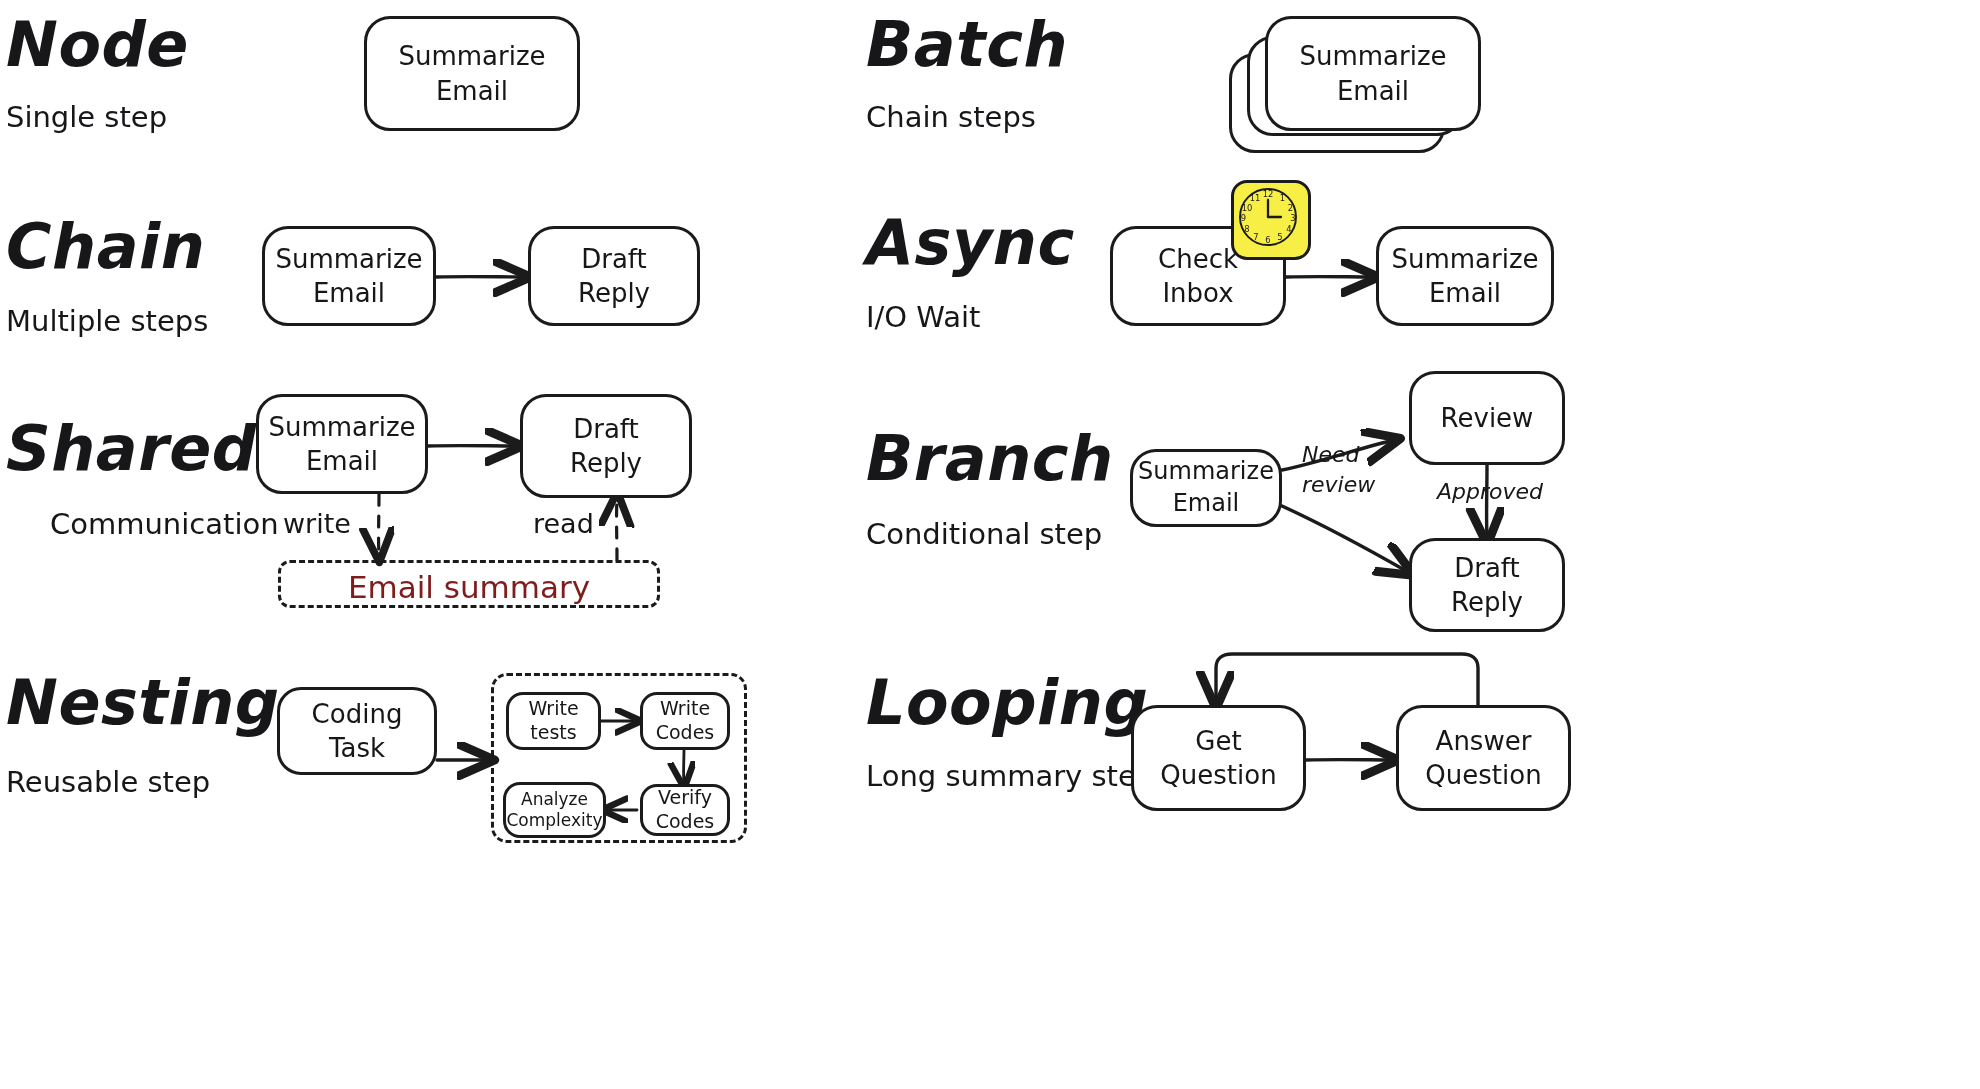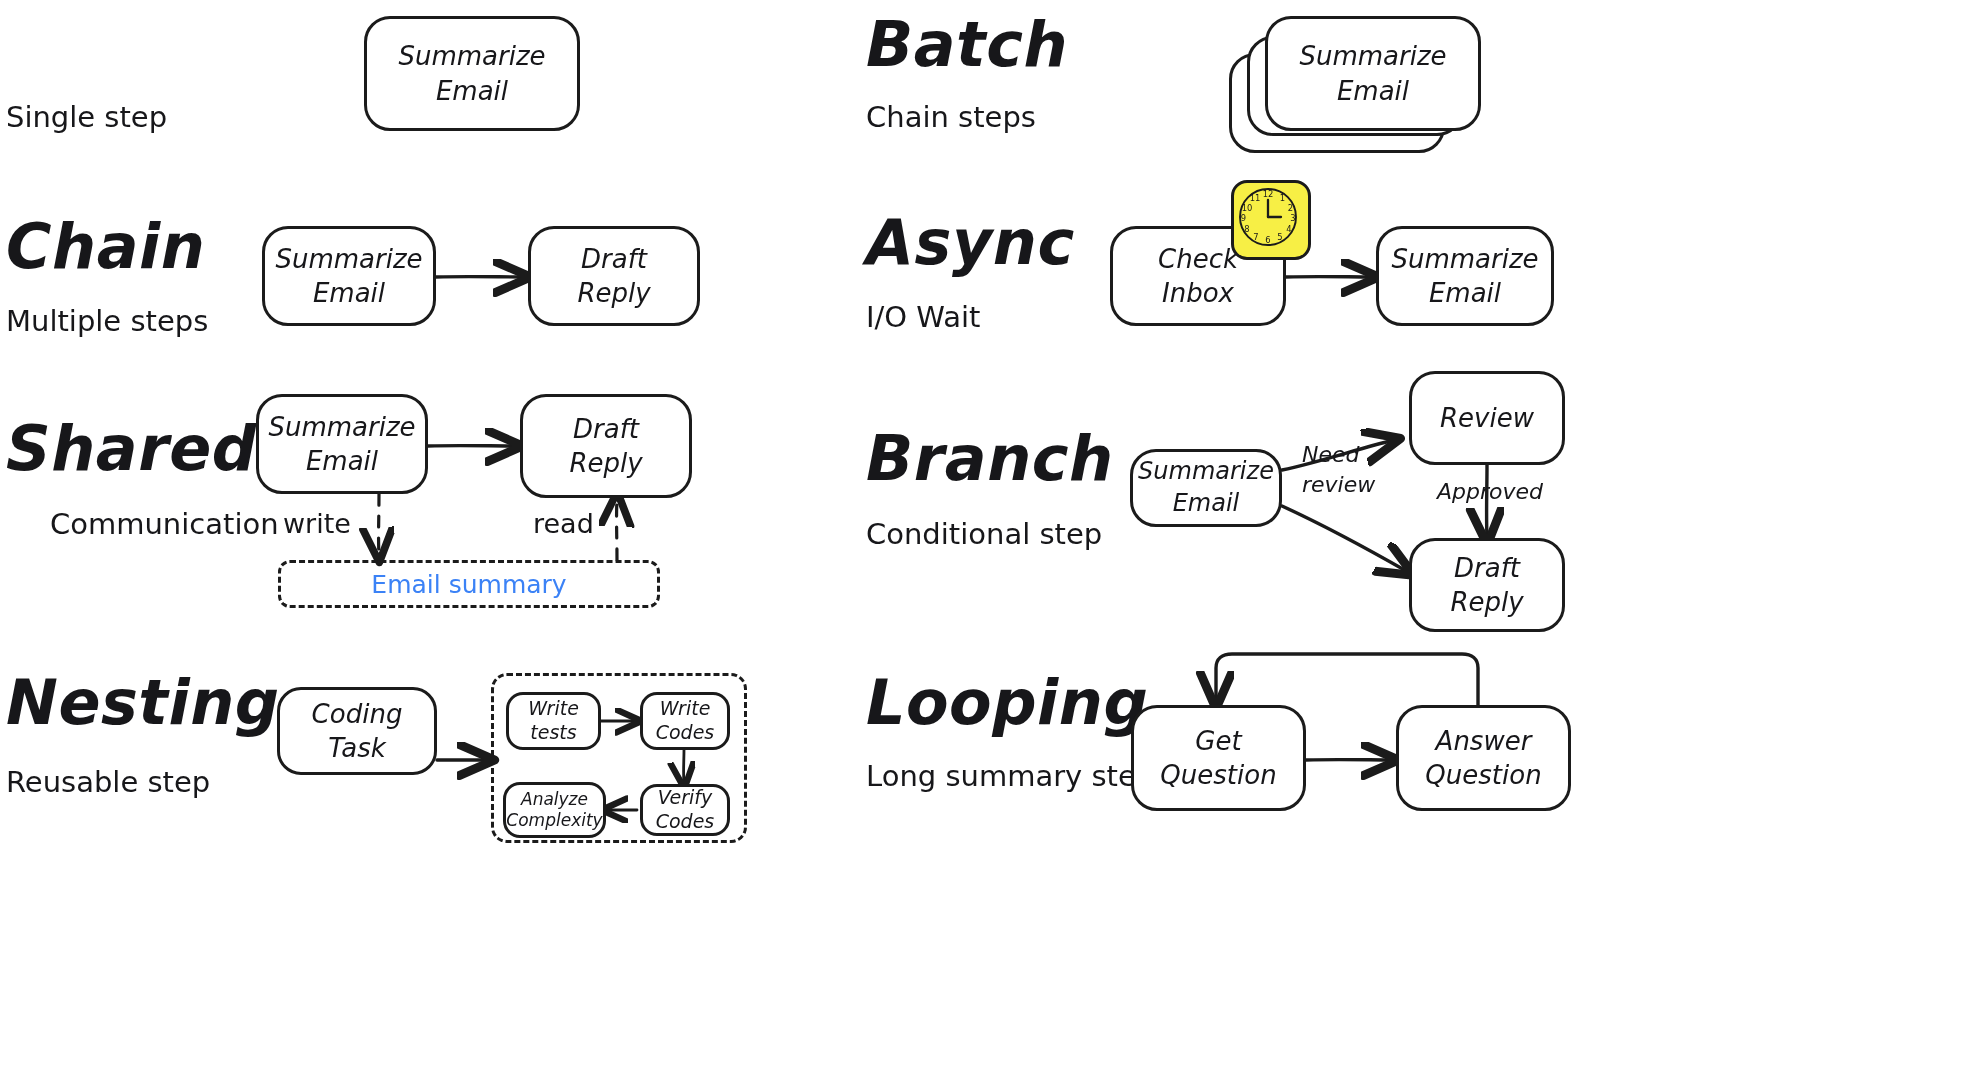--- a/index.html
+++ b/index.html
@@ -51,46 +51,45 @@
     background: #ffffff;
     display: flex;
     align-items: center;
     justify-content: center;
     text-align: center;
     font-family: "DejaVu Sans", sans-serif;
     font-size: 26px;
     line-height: 1.32;
     color: #17171a;
     padding: 4px 8px;
-    font-style: italic;
   }
   .node.small {
     font-size: 19px;
     border-width: 3px;
     border-radius: 17px;
     line-height: 1.25;
   }
   .node.ghost {
     background: #ffffff;
     z-index: 0;
   }
   .node .lbl { pointer-events: none; white-space: pre-line; }
 
   .dashbox {
     position: absolute;
     box-sizing: border-box;
     border: 3.5px dashed #1b1b1b;
     border-radius: 12px;
     background: transparent;
     display: flex;
-    align-items: center;
+    align-items: flex-end;
     justify-content: center;
     font-family: "DejaVu Sans", sans-serif;
-    font-size: 25px;
-    color: #3b82f6;
+    font-size: 31px;
+    color: #7f1d1d;
   }
   .dashgroup {
     position: absolute;
     box-sizing: border-box;
     border: 3px dashed #1b1b1b;
     border-radius: 16px;
     background: transparent;
   }
 
   
@@ -168,20 +167,21 @@
     <path d="M684,749 C684,762 683,772 684,784" fill="none" stroke="#1b1b1b" stroke-width="2.8" stroke-linecap="round" marker-end="url(#ahs)"></path>
 
     <path d="M637,810 C626,810 616,810 606,810" fill="none" stroke="#1b1b1b" stroke-width="2.8" stroke-linecap="round" marker-end="url(#ahs)"></path>
 
     <path d="M1306,760 C1340,759 1370,760 1392,760" fill="none" stroke="#1b1b1b" stroke-width="3.4" stroke-linecap="round" marker-end="url(#ah)"></path>
 
     <path d="M1478,716 L1478,668 C1478,659 1472,654 1462,654
              L1232,654 C1222,654 1216,659 1216,668 L1216,702" fill="none" stroke="#1b1b1b" stroke-width="3.4" stroke-linecap="round" stroke-linejoin="round" marker-end="url(#ah)"></path>
   </svg>
 
+  <div class="abs sec-title" style="left:6px; top:14px;">Node</div>
   <div class="abs sec-sub" style="left:6px; top:103px;">Single step</div>
 
   <div class="node" style="left:364px; top:16px; width:216px; height:115px;">
     <span class="lbl">Summarize
 Email</span>
   </div>
 
   <div class="abs sec-title" style="left:866px; top:14px;">Batch</div>
   <div class="abs sec-sub" style="left:866px; top:103px;">Chain steps</div>
 

